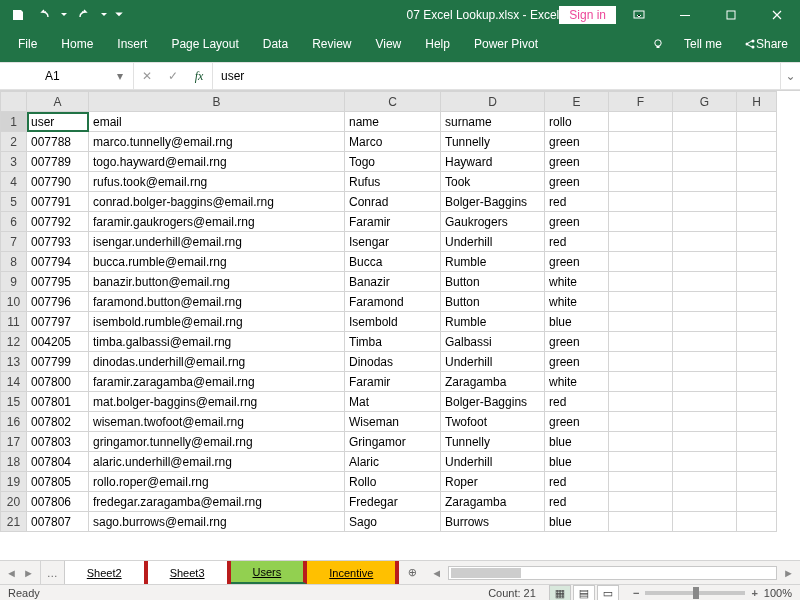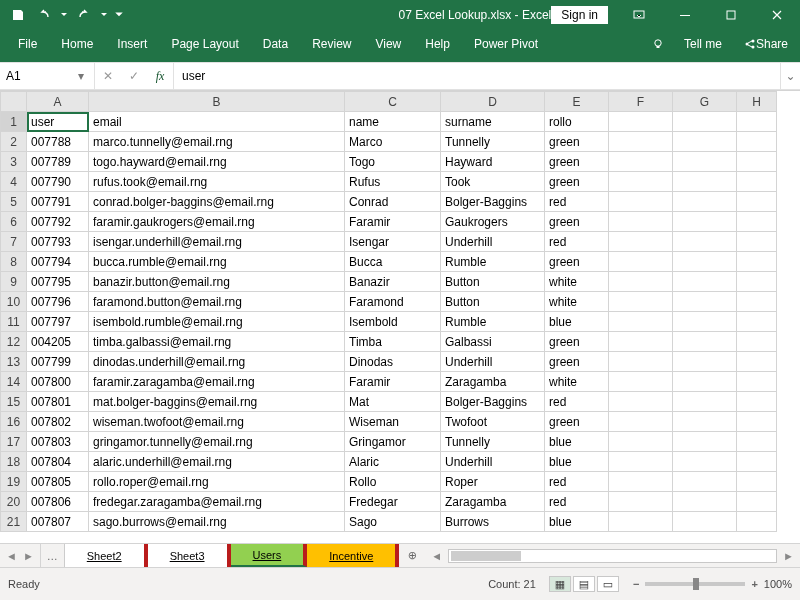--- a/index.html
+++ b/index.html
@@ -3,36 +3,36 @@
 <meta charset="utf-8">
 <style>
 * { margin: 0; padding: 0; box-sizing: border-box; font-family: "Segoe UI", Arial, sans-serif; }
 body { width: 800px; height: 600px; overflow: hidden; background: #fff; display: flex; flex-direction: column; user-select: none; }
 
 
 .titlebar { height: 30px; background: #217346; color: #fff; display: flex; align-items: center; font-size: 12px; }
 .titlebar .qat { display: flex; align-items: center; gap: 2px; padding-left: 6px; }
 .titlebar .qat .q { width: 24px; height: 24px; display: flex; align-items: center; justify-content: center; cursor: pointer; }
 .titlebar .title { flex: 1; text-align: right; }
-.titlebar .signin { background: #fff; color: #000000; padding: 2px 10px; font-size: 12px; margin-right: 8px; cursor: pointer; }
+.titlebar .signin { background: #fff; color: #ec4899; padding: 2px 10px; font-size: 12px; cursor: pointer; }
 .titlebar .winbtns { display: flex; }
 .titlebar .winbtns .wb { width: 46px; height: 30px; display: flex; align-items: center; justify-content: center; cursor: pointer; font-size: 12px; }
 
 
 .ribtabs { height: 28px; background: #217346; color: #fff; display: flex; align-items: center; font-size: 12px; padding-left: 6px; gap: 0; }
 .ribtabs .rt { padding: 6px 12px; cursor: pointer; }
 .ribtabs .spacer { flex: 1; }
 .ribtabs .tell { display:flex; align-items:center; gap:19px; padding: 0 10px;}
 .ribtabs .share { padding: 0 12px; display:flex; align-items:center; gap:0;}
 
 
 .ribstrip { height: 4px; background: #217346; }
 
 
-.fbar { height: 28px; border-top: 1px solid #e1e1e1; border-bottom: 1px solid #e1e1e1; display: flex; align-items: stretch; font-size: 12px; background: #fff;}
+.fbar { height: 28px; border-top: 1px solid #e1e1e1; border-bottom: 1px solid #e1e1e1; display: flex; align-items: stretch; font-size: 12px; background: #fff; padding-left: 39px;}
 .fbar .namebox { width: 95px; border-right: 1px solid #e1e1e1; display: flex; align-items: center; }
 .fbar .namebox input { border: none; width: 72px; padding: 0 6px; font-size: 12px; outline: none; }
 .fbar .namebox .dd { width: 18px; text-align: center; color: #777; cursor: pointer;}
 .fbar .fxbtns { display: flex; align-items: center; border-right: 1px solid #e1e1e1; color: #999;}
 .fbar .fxbtns span { width: 26px; text-align: center; cursor: pointer; }
 .fbar .fxbtns .fx { font-style: italic; color: #14532d; font-family: "Times New Roman", serif;}
 .fbar .fval { flex: 1; display:flex; align-items:center; padding: 0 8px; }
 .fbar .fexp { width: 20px; display:flex; align-items:center; justify-content:center; color:#777; cursor:pointer; border-left:1px solid #e1e1e1;}
 
 
@@ -65,21 +65,21 @@
 .sheetbar .tab { padding: 0 22px; display:flex; align-items:center; border-right:4px solid #b91c1c; background: #fff; cursor:pointer;text-decoration:underline;}
 .sheetbar .tab.active { background: #92d050; border-bottom:2px solid #217346;}
 .sheetbar .tab.gold { background: #ffc000; }
 .sheetbar .add { width:26px; display:flex; align-items:center; justify-content:center; color:#666; cursor:pointer;}
 .sheetbar .hsb { flex:1; display:flex; align-items:center; padding:0 4px; gap:4px;}
 .sheetbar .hsb .track { flex:1; height:14px; border:1px solid #c8c8c8; background:#fff; position:relative;}
 .sheetbar .hsb .thumb { position:absolute; left:2px; top:1px; height:10px; width:70px; background:#cdcdcd;}
 .sheetbar .hsb .arr { color:#888; cursor:pointer; padding:0 2px;}
 
 
-.status { height: 33px; border-top: 1px solid #d4d4d4; background: #f3f2f1; display:flex; align-items:center; font-size: 11px; color:#444; padding: 4px 8px; gap:14px;}
+.status { height: 16px; border-top: 1px solid #d4d4d4; background: #f3f2f1; display:flex; align-items:center; font-size: 11px; color:#444; padding: 4px 8px; gap:14px;}
 .status .spacer { flex:1; }
 .status .views span { display:inline-block; width:22px; height:16px; border:1px solid #c8c8c8; margin-left:-1px; text-align:center; line-height:14px; cursor:pointer; background:#fff;}
 .status .views span.active { background:#d8e8dc;}
 .status .zoom { display:flex; align-items:center; gap:6px;}
 .status .zoom .zt { width:100px; height:4px; background:#c8c8c8; position:relative;}
 .status .zoom .zt .zh { position:absolute; left:48px; top:-4px; width:6px; height:12px; background:#888;}
 .status .zoom .zb { cursor:pointer; color:#666; font-weight:bold;}
 
 svg { display:block; }
 </style>

